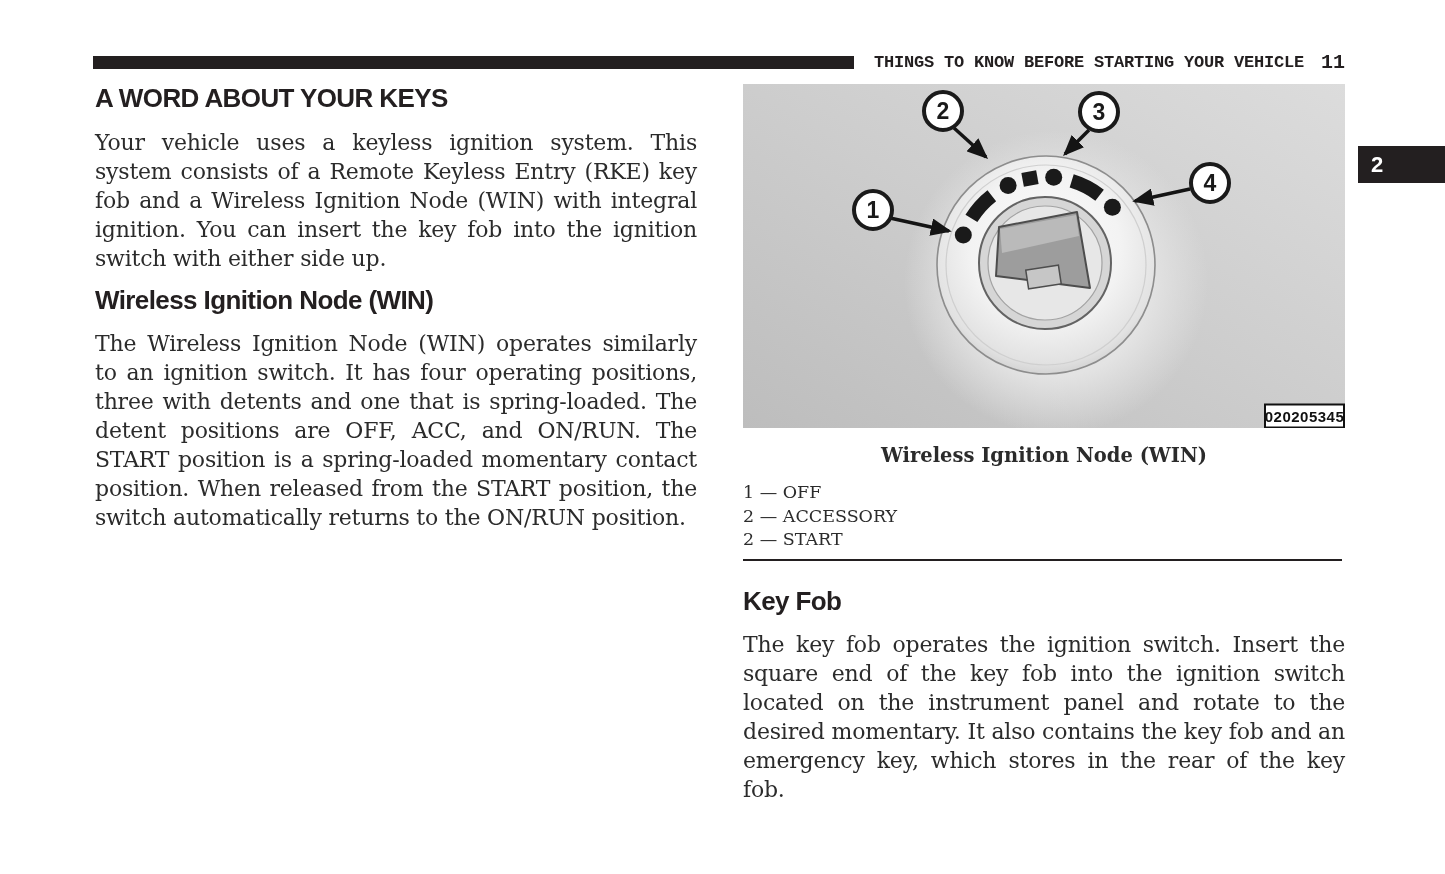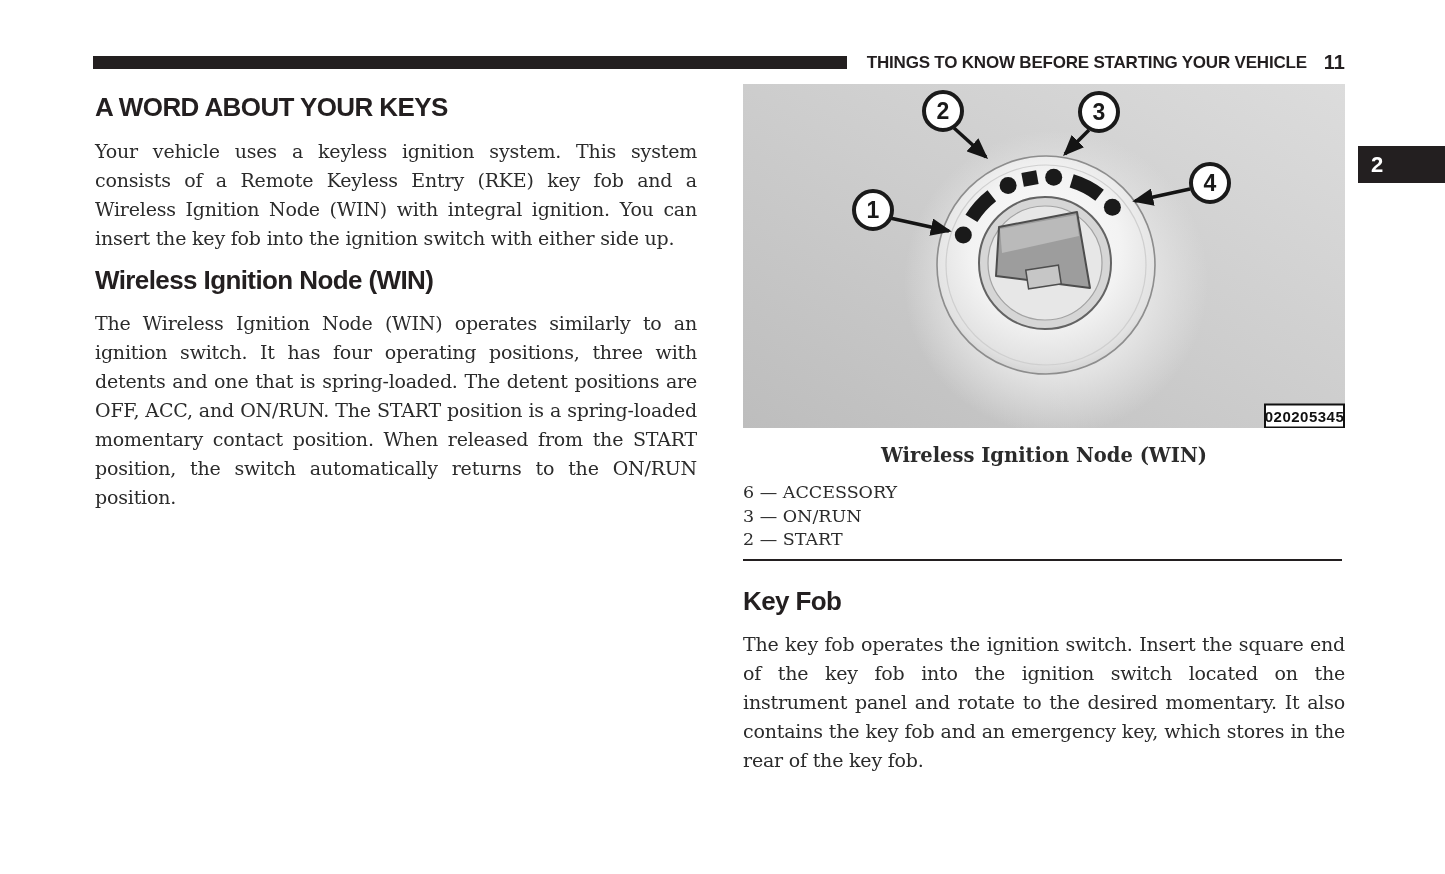--- a/index.html
+++ b/index.html
@@ -1,40 +1,40 @@
 <!DOCTYPE html>
 <html><head>
 <meta charset="utf-8">
 <style>
   html,body{margin:0;padding:0;background:#ffffff;}
   body{width:1445px;height:874px;overflow:hidden;
        font-family:"Liberation Sans",sans-serif;color:#231f20;}
   .page{position:relative;width:1445px;height:874px;background:#fff;overflow:hidden;}
 
   
-  .header-row{position:absolute;left:93px;top:51px;width:1252px;display:flex;align-items:center;}
+  .header-row{position:absolute;left:93px;top:51px;width:1252px;display:flex;align-items:center;font-family:Liberation Mono, monospace;}
   .header-bar{flex:1 1 auto;height:13px;background:#231f20;margin-right:20px;}
   .header-title{font-weight:bold;font-size:17px;letter-spacing:-0.2px;white-space:nowrap;}
   .header-page-num{font-weight:bold;font-size:20px;margin-left:17px;}
 
   
   .tab{position:absolute;left:1358px;top:146px;width:87px;height:37px;background:#231f20;
        color:#fff;font-weight:bold;font-size:22px;line-height:37px;padding-left:13px;
        box-sizing:border-box;}
 
   
-  .col-left{position:absolute;left:95px;top:94px;width:602px;}
+  .col-left{position:absolute;left:95px;top:85px;width:602px;}
   .col-right{position:absolute;left:743px;top:84px;width:602px;}
 
   h1,h2{font-size:26px;font-weight:bold;margin:0;line-height:1;letter-spacing:-0.6px;}
   .col-left h1{margin-bottom:17px;}
   .col-left h2{margin-top:14px;margin-bottom:16px;}
   .col-right h2{margin-top:27px;margin-bottom:16px;}
 
-  p.body{font-family:"DejaVu Serif",serif;font-size:19px;line-height:29px;margin:0;
+  p.body{font-family:"DejaVu Serif",serif;font-size:22px;line-height:29px;margin:0;
          text-align:justify;color:#2b2b2b;letter-spacing:-0.2px;}
 
   .photo{margin:0;width:602px;height:344px;line-height:0;}
 
   .caption{margin-top:16px;text-align:center;font-family:"DejaVu Serif",serif;
            font-weight:bold;font-size:19.5px;color:#2b2b2b;}
   .legend{margin-top:14px;font-family:"DejaVu Serif",serif;font-size:17.5px;
           line-height:23.5px;color:#2b2b2b;}
   .rule{border-top:2px solid #231f20;margin-top:7px;width:599px;}
 
@@ -136,22 +136,22 @@
         <g>
           <rect x="522" y="320.5" width="79" height="23" fill="#ffffff" stroke="#111" stroke-width="2"></rect>
           <text class="code-text" x="561.5" y="337.5" text-anchor="middle">020205345</text>
         </g>
       </svg>
     </figure>
 
     <div class="caption">Wireless Ignition Node (WIN)</div>
 
     <div class="legend">
-      <div class="legend-row">6 — ACCESSORY</div>
-      <div class="legend-row">3 — ON/RUN</div>
+      <div class="legend-row">1 — OFF</div>
+      <div class="legend-row">2 — ACCESSORY</div>
       <div class="legend-row">2 — START</div>
     </div>
 
     <div class="rule"></div>
 
     <h2>Key Fob</h2>
     <p class="body">The key fob operates the ignition switch. Insert the square end of the key fob into the ignition switch located on the instrument panel and rotate to the desired momentary. It also contains the key fob and an emergency key, which stores in the rear of the key fob.</p>
 
   </section>
 </div>

